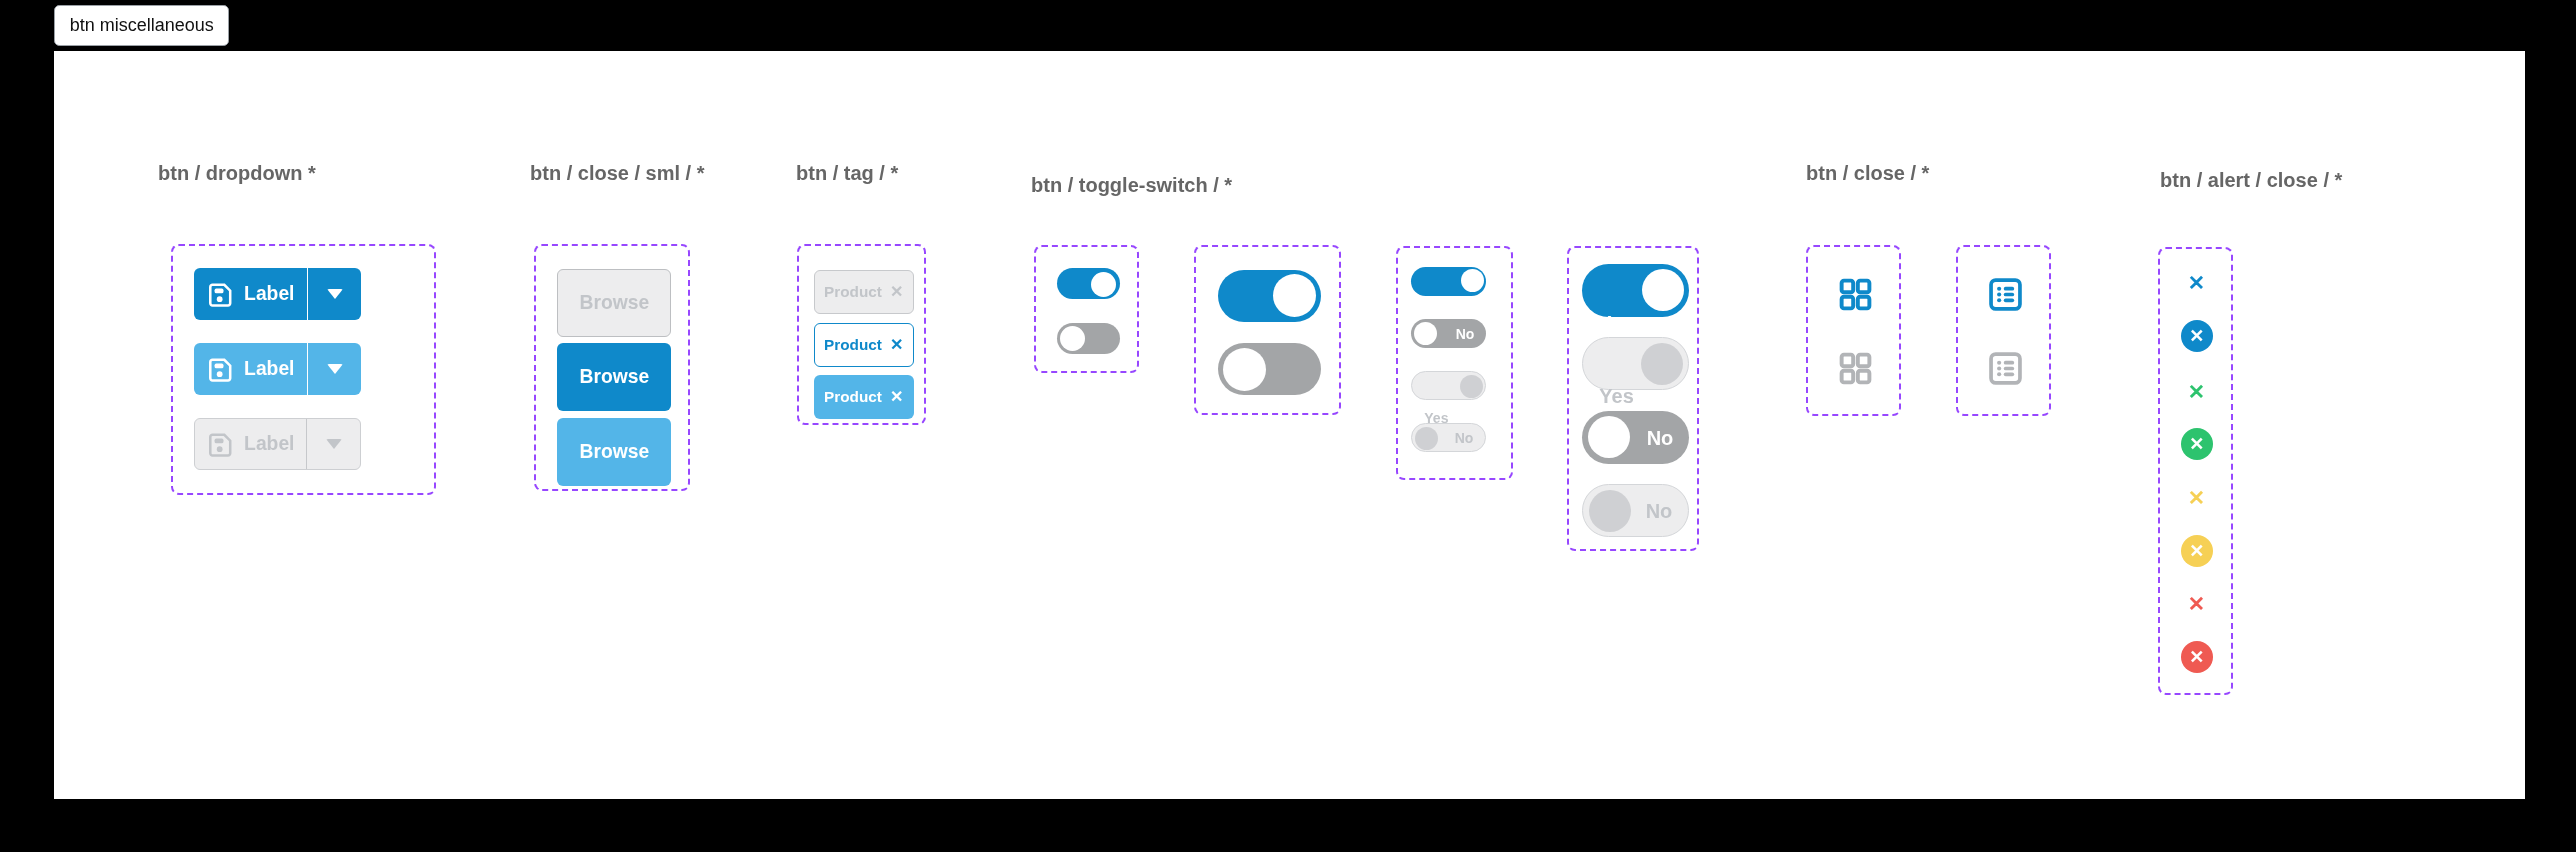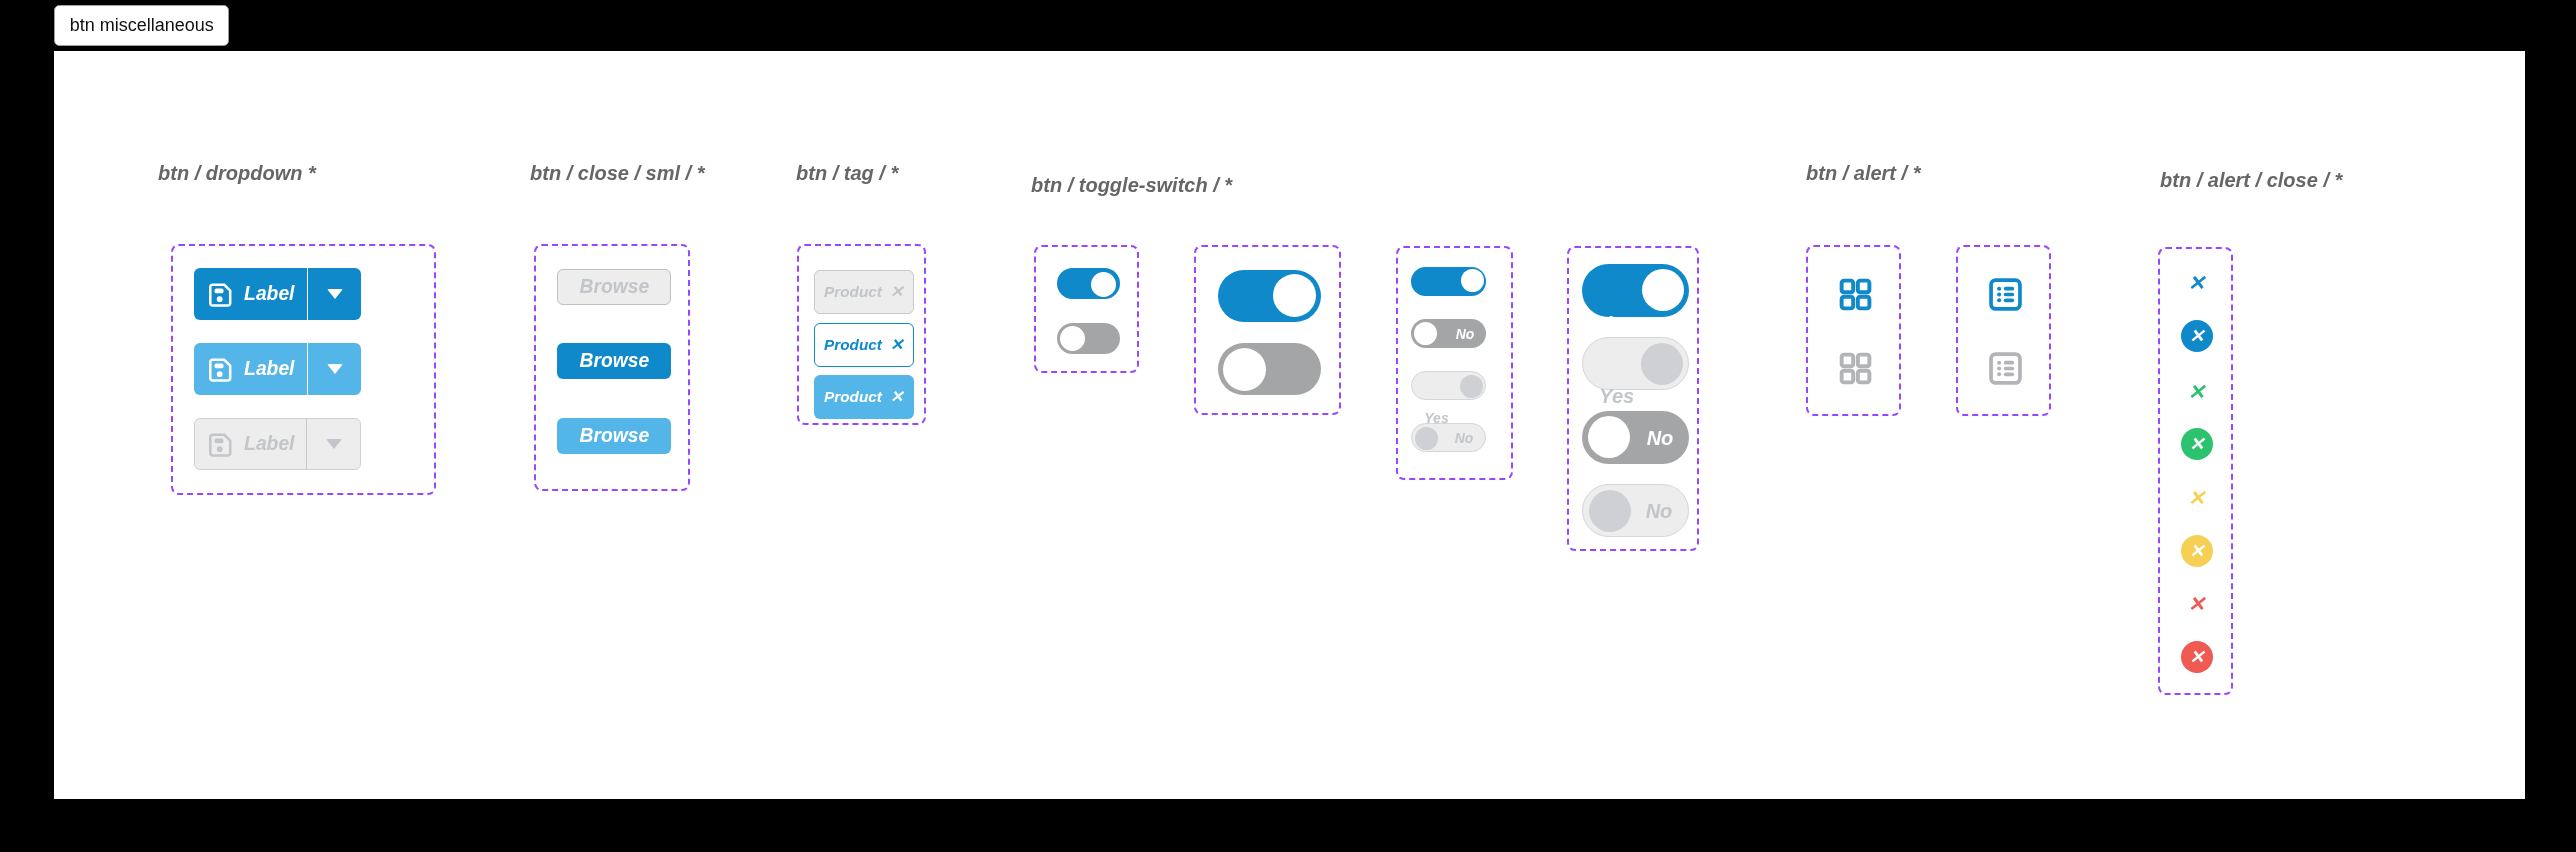--- a/index.html
+++ b/index.html
@@ -4,21 +4,21 @@
 <style>
   html,body{margin:0;padding:0;background:#000;width:2576px;height:853px;
     font-family:"Liberation Sans",sans-serif;position:relative;overflow:hidden;}
 
   
   .layer-tab{position:absolute;left:54px;top:5.3px;height:39px;padding:0 14.7px;
     background:#fff;border:1.3px solid #9aa0a6;border-radius:5.3px;
     display:flex;align-items:center;font-size:18px;color:#111;z-index:3;}
 
   
-  .canvas{position:absolute;left:54px;top:51px;width:2471px;height:748px;background:#fff;font-style:italic;}
+  .canvas{position:absolute;left:54px;top:51px;width:2471px;height:748px;background:#fff;}
 
   .section-heading{position:absolute;font-size:20px;font-weight:bold;color:var(--heading);white-space:nowrap;}
 
   .dashed-box{position:absolute;border:2px dashed var(--purple);border-radius:8px;box-sizing:border-box;}
 
   
   .dd-btn{position:absolute;width:167px;height:52px;border-radius:6px;display:flex;
     overflow:hidden;box-sizing:border-box;cursor:pointer;}
   .dd-main{flex:1;display:flex;align-items:center;justify-content:center;gap:10px;
     font-size:19.3px;font-weight:bold;}
@@ -27,21 +27,21 @@
     border-top:10px solid currentColor;border-radius:2px;}
   .dd-primary{background:var(--primary-blue);color:#fff;}
   .dd-primary .dd-caret{border-left:1.3px solid #fff;}
   .dd-secondary{background:var(--light-blue);color:#fff;}
   .dd-secondary .dd-caret{border-left:1.3px solid #fff;}
   .dd-disabled{background:var(--disabled-bg);color:var(--disabled-text);border:1.3px solid var(--disabled-border);}
   .dd-disabled .dd-caret{border-left:1.3px solid #c6c8cb;}
   .save-svg{width:27px;height:27px;}
 
   
-  .browse-btn{position:absolute;width:114px;height:36px;border-radius:6px;display:flex;
+  .browse-btn{position:absolute;width:114px;height:68px;border-radius:6px;display:flex;
     align-items:center;justify-content:center;font-size:19.3px;font-weight:bold;
     box-sizing:border-box;cursor:pointer;}
   .browse-disabled{background:var(--disabled-bg);color:var(--disabled-text);border:1.3px solid #bdbfc2;}
   .browse-primary{background:var(--primary-blue);color:#fff;}
   .browse-secondary{background:var(--light-blue);color:#fff;}
 
   
   .tag{position:absolute;width:100px;height:44px;border-radius:6px;display:flex;
     align-items:center;justify-content:center;gap:8px;font-size:15.3px;font-weight:bold;
     box-sizing:border-box;cursor:pointer;}
@@ -237,21 +237,21 @@
     <div class="toggle tg-lgl t-off" style="left:13.3px;top:163px">
       <span class="knob knob-left"></span>
       <span class="t-label lbl-right">No</span>
     </div>
     <div class="toggle tg-lgl t-dis" style="left:13.3px;top:236px">
       <span class="knob knob-left"></span>
       <span class="t-label lbl-right">No</span>
     </div>
   </div>
 
-  <div class="section-heading" style="left:1752px;top:111px">btn / alert / *</div>
+  <div class="section-heading" style="left:1752px;top:111px">btn / close / *</div>
   <div class="dashed-box" style="left:1752px;top:194px;width:95px;height:171px">
     <svg class="view-icon ic-blue" style="left:29px;top:29px" viewBox="0 0 55 55" width="37" height="37">
         <use href="#sym-grid"></use>
       </svg>
     <svg class="view-icon ic-gray" style="left:29px;top:103px" viewBox="0 0 55 55" width="37" height="37">
         <use href="#sym-grid"></use>
       </svg>
   </div>
   <div class="dashed-box" style="left:1902px;top:194px;width:95px;height:171px">
     <svg class="view-icon ic-blue" style="left:29px;top:29px" viewBox="0 0 55 55" width="37" height="37">

